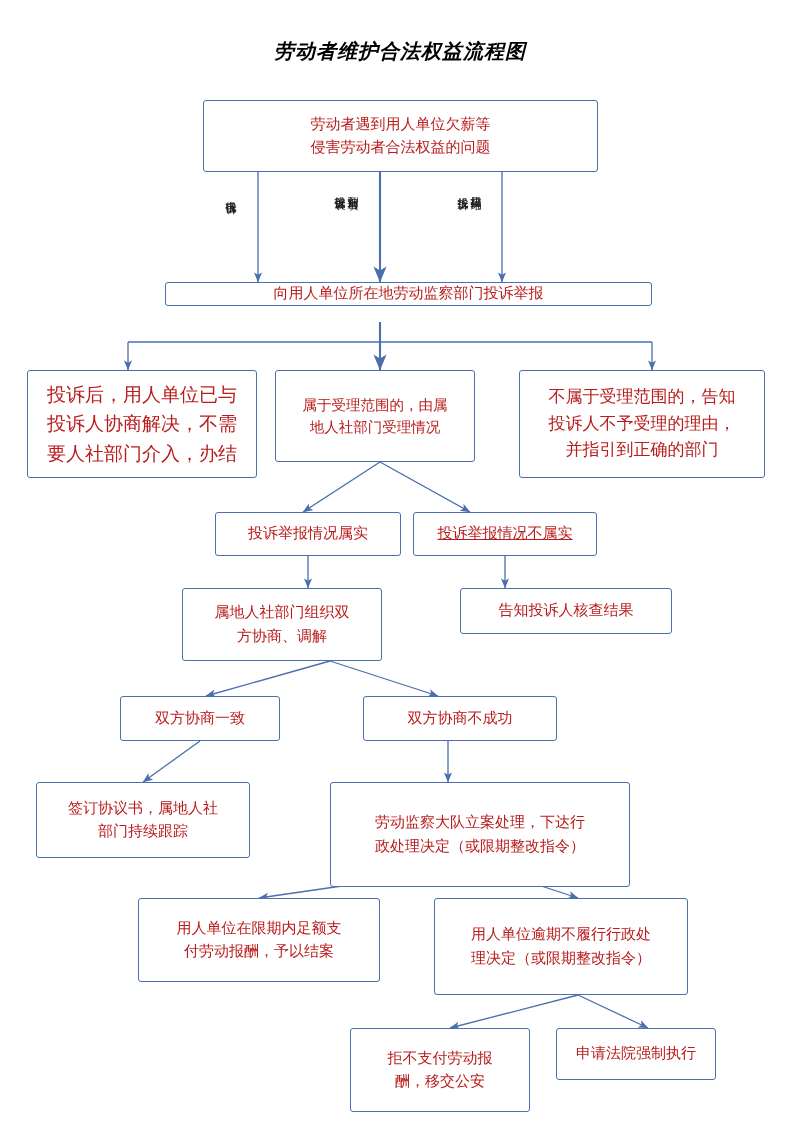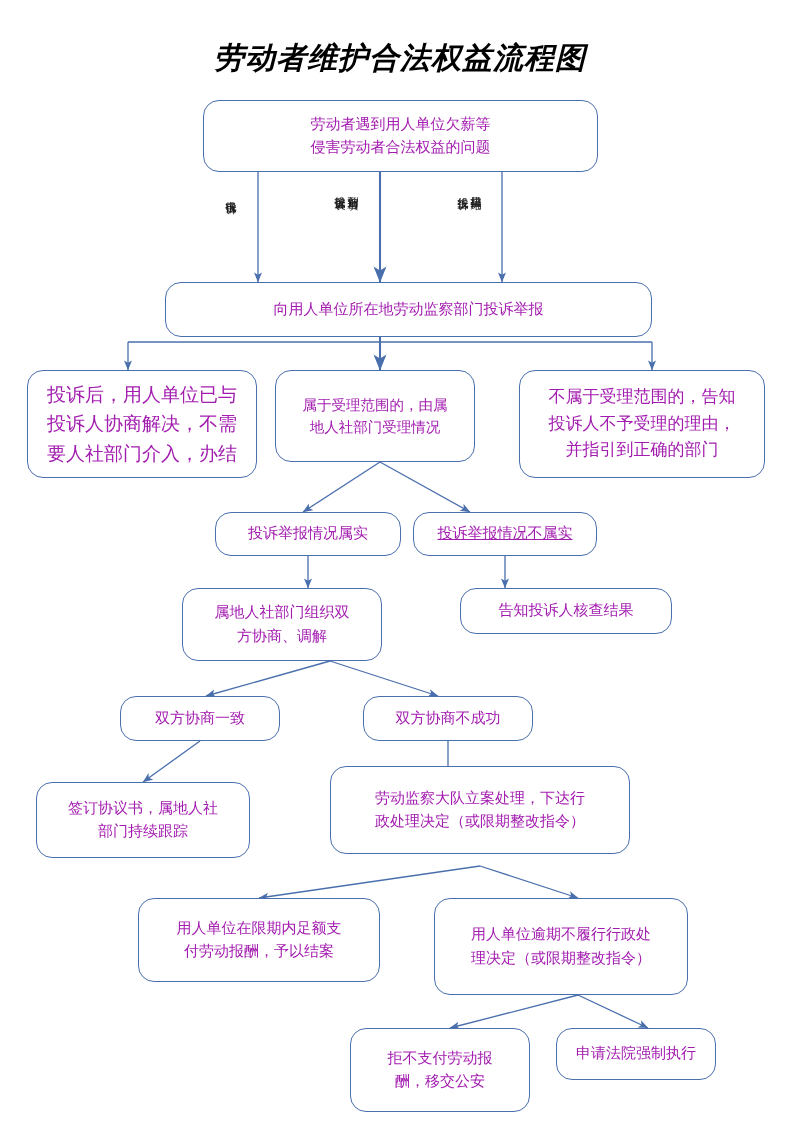--- a/index.html
+++ b/index.html
@@ -27,38 +27,38 @@
     height: 1125px;
     pointer-events: none;
   }
   .title {
     position: absolute;
     left: 0;
     top: 38px;
     width: 800px;
     text-align: center;
     font-family: "Liberation Serif", "DejaVu Serif", serif;
-    font-size: 30px;
+    font-size: 20px;
     font-weight: bold;
     font-style: italic;
     letter-spacing: 1px;
     color: #000000;
     white-space: nowrap;
   }
   .node {
     position: absolute;
     box-sizing: border-box;
     border: 1.3px solid #4a6fad;
-    border-radius: 16px;
+    border-radius: 3px;
     background: #ffffff;
     display: flex;
     flex-direction: column;
     align-items: center;
     justify-content: center;
-    color: #a21caf;
+    color: #b91c1c;
     font-family: "Liberation Serif", "DejaVu Serif", serif;
     font-size: 15px;
     line-height: 1.55;
     text-align: center;
     padding: 4px 6px;
   }
   .node .ln {
     display: block;
     white-space: nowrap;
   }
@@ -139,21 +139,21 @@
   <div class="vgroup" style="left:333px; top:188px;">
     <span class="vlabel">投诉登记表</span>
     <span class="vlabel">到前台填写</span>
   </div>
 
   <div class="vgroup" style="left:456px; top:188px;">
     <span class="vlabel">线上投诉</span>
     <span class="vlabel">扫描二维码</span>
   </div>
 
-  <div class="node" style="left:165px; top:282px; width:487px; height:55px;">
+  <div class="node" style="left:165px; top:282px; width:487px; height:24px;">
     <span class="ln">向用人单位所在地劳动监察部门投诉举报</span>
   </div>
 
   <div class="node" style="left:27px; top:370px; width:230px; height:108px; font-size:19px;">
     <span class="ln">投诉后，用人单位已与</span>
     <span class="ln">投诉人协商解决，不需</span>
     <span class="ln">要人社部门介入，办结</span>
   </div>
 
   <div class="node" style="left:275px; top:370px; width:200px; height:92px; font-size:14.5px;">
@@ -181,30 +181,30 @@
   </div>
 
   <div class="node" style="left:420px; top:588px; width:212px; height:46px;margin-left:40px;">
     <span class="ln">告知投诉人核查结果</span>
   </div>
 
   <div class="node" style="left:120px; top:696px; width:160px; height:45px;">
     <span class="ln">双方协商一致</span>
   </div>
 
-  <div class="node" style="left:363px; top:696px; width:170px; height:45px;">
+  <div class="node" style="left:363px; top:696px; width:194px; height:45px;">
     <span class="ln">双方协商不成功</span>
   </div>
 
   <div class="node" style="left:36px; top:782px; width:214px; height:76px;">
     <span class="ln">签订协议书，属地人社</span>
     <span class="ln">部门持续跟踪</span>
   </div>
 
-  <div class="node" style="left:330px; top:766px; width:300px; height:88px;">
+  <div class="node" style="left:330px; top:782px; width:300px; height:105px;">
     <span class="ln">劳动监察大队立案处理，下达行</span>
     <span class="ln">政处理决定（或限期整改指令）</span>
   </div>
 
   <div class="node" style="left:138px; top:898px; width:242px; height:84px;">
     <span class="ln">用人单位在限期内足额支</span>
     <span class="ln">付劳动报酬，予以结案</span>
   </div>
 
   <div class="node" style="left:434px; top:898px; width:254px; height:97px;text-align:center;">

